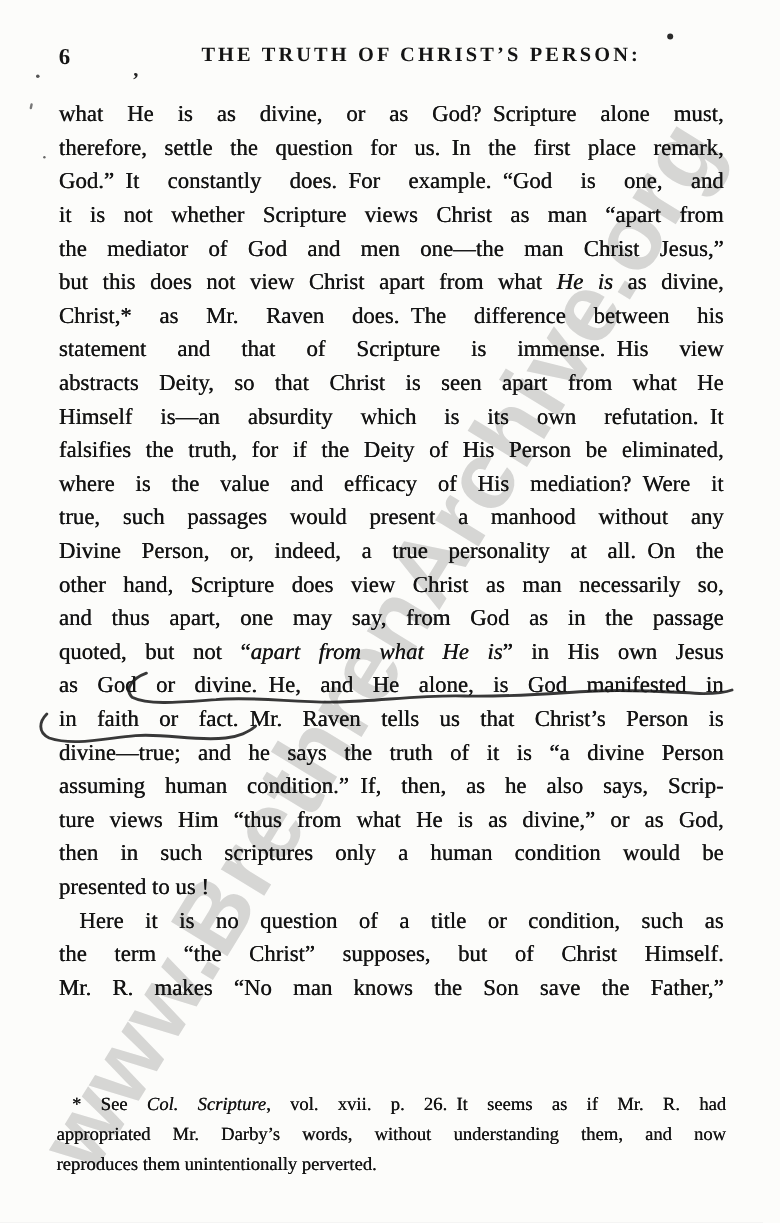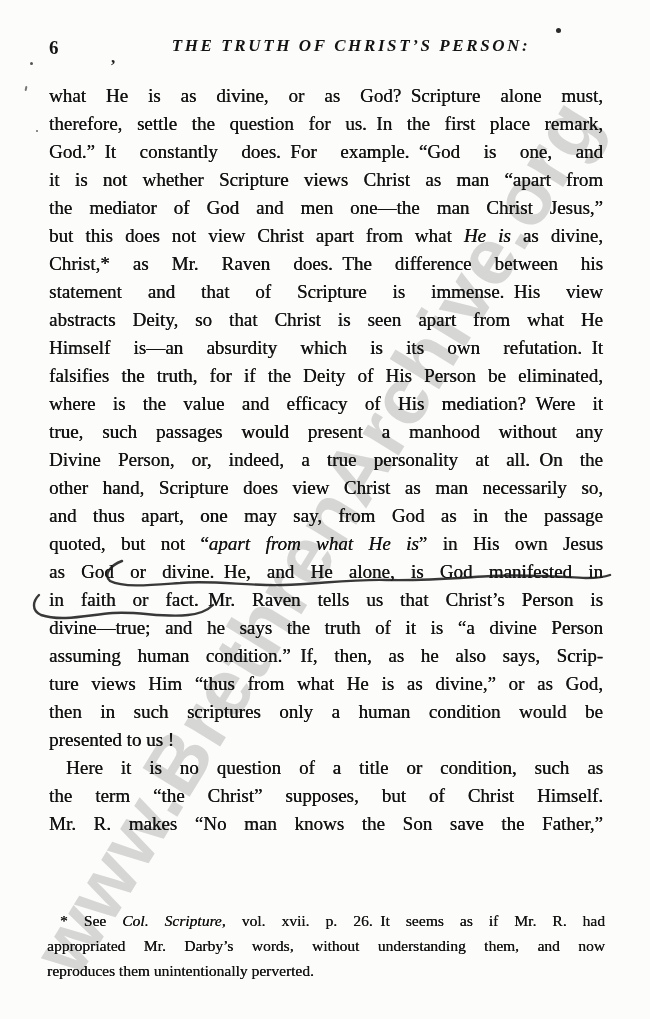--- a/index.html
+++ b/index.html
@@ -29,21 +29,21 @@
   
   .header{position:absolute;top:36px;left:0;right:0;height:24px;z-index:2;}
   .page-number{
     position:absolute;left:49px;top:1px;
     font-size:19px;font-weight:700;
   }
   .running-title{
     position:absolute;left:0;right:0;top:0;
     text-align:center;
     padding-left:52px;
-    font-style:italic;font-weight:700;
+    font-weight:700;
     font-size:17px;
     letter-spacing:2.6px;
     white-space:nowrap;
   }
   
   .body-text{
     position:absolute;left:49px;top:82px;width:554px;
     z-index:2;
     font-size:19px;
     text-shadow:0.3px 0 0 currentColor;

